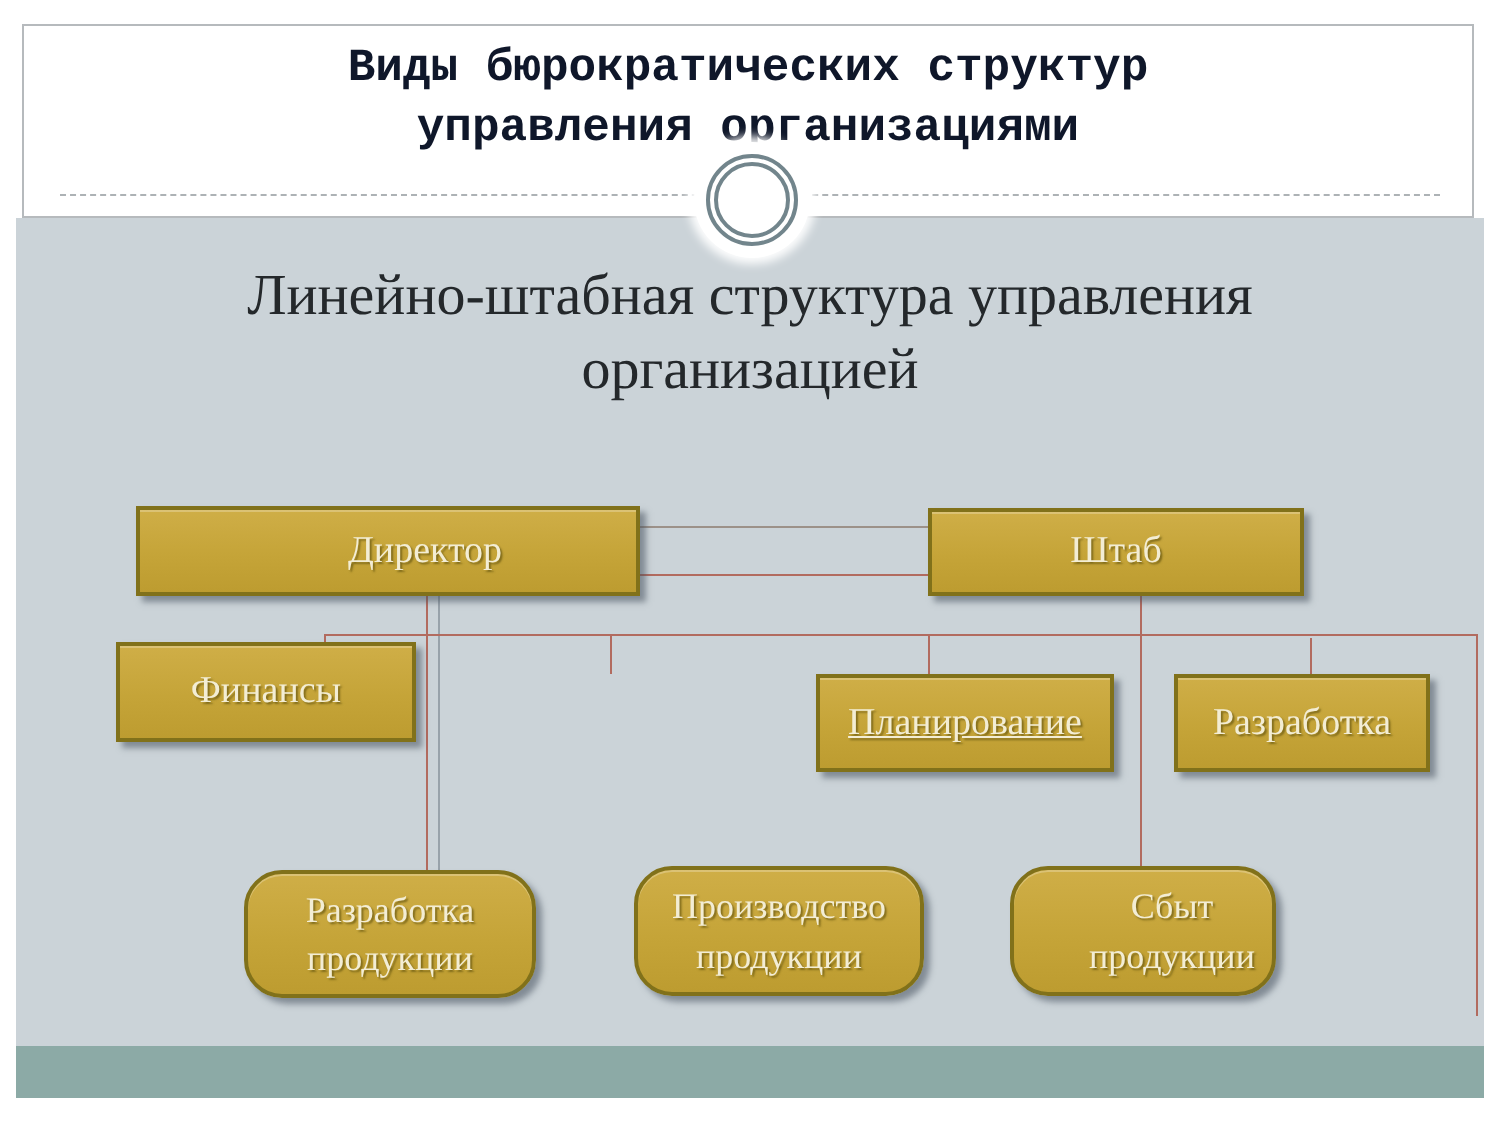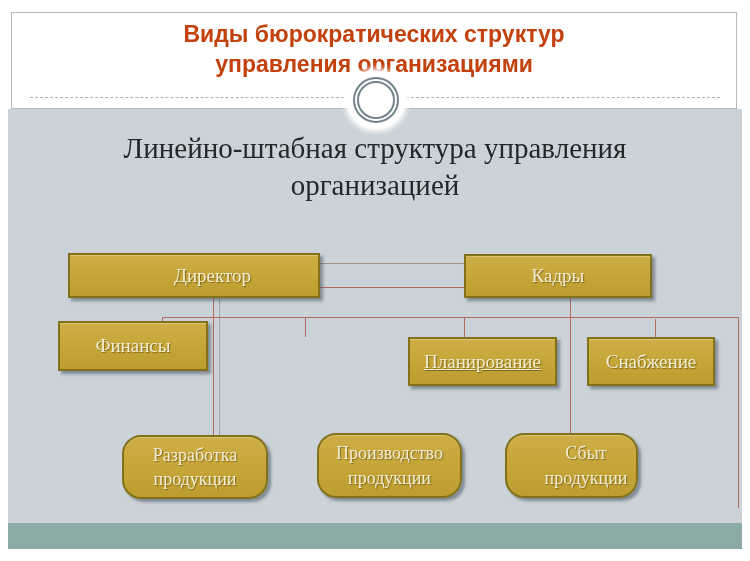--- a/index.html
+++ b/index.html
@@ -3,22 +3,22 @@
 <meta charset="utf-8">
 <style>
   html,body{margin:0;padding:0;background:#ffffff;}
   .page{position:relative;width:750px;height:561px;background:#ffffff;overflow:hidden;
         font-family:"Liberation Serif","DejaVu Serif",serif;}
 
   
   .header-box{position:absolute;left:11px;top:12px;width:726px;height:97px;
               background:#ffffff;border:1px solid #b6babd;box-sizing:border-box;}
   .slide-title{position:absolute;left:11px;top:19px;width:726px;margin:0;
-               text-align:center;font-family:Liberation Sans, sans-serif;
-               font-weight:bold;font-size:23px;line-height:30px;color:#c2410c;
+               text-align:center;font-family:Liberation Mono, monospace;
+               font-weight:bold;font-size:23px;line-height:30px;color:#0f172a;
                white-space:pre-line;letter-spacing:0px;}
   .dashed-line{position:absolute;left:30px;top:97px;width:690px;height:0;
                border-top:1px dashed #adb2b5;}
   .ornament-circle{position:absolute;left:353px;top:77px;width:46px;height:46px;
                border-radius:50%;background:#ffffff;border:2px solid #72858c;
                box-sizing:border-box;z-index:6;
                box-shadow:0 0 0 6px #ffffff,0 0 5px 9px rgba(255,255,255,0.95);}
   .ornament-circle::after{content:"";position:absolute;inset:2px;border:2px solid #72858c;
                border-radius:50%;}
 
@@ -67,23 +67,23 @@
   <div class="line gray" style="left:219px;top:298px;width:1px;height:137px;"></div>
   <div class="line" style="left:570px;top:298px;width:1px;height:135px;"></div>
   <div class="line" style="left:162px;top:317px;width:577px;height:1px;"></div>
   <div class="line" style="left:162px;top:317px;width:1px;height:20px;"></div>
   <div class="line" style="left:305px;top:317px;width:1px;height:20px;"></div>
   <div class="line" style="left:464px;top:317px;width:1px;height:20px;"></div>
   <div class="line" style="left:655px;top:319px;width:1px;height:18px;"></div>
   <div class="line" style="left:738px;top:317px;width:1px;height:191px;"></div>
 
   <div class="node" style="left:68px;top:253px;width:252px;height:45px;padding-left:40px;">Директор</div>
-  <div class="node" style="left:464px;top:254px;width:188px;height:44px;">Кадры</div>
+  <div class="node" style="left:464px;top:254px;width:188px;height:44px;">Штаб</div>
 
   <div class="node" style="left:58px;top:321px;width:150px;height:50px;text-align:center;">Финансы</div>
   <div class="node" style="left:408px;top:337px;width:149px;height:49px;text-decoration:underline;">Планирование</div>
-  <div class="node" style="left:587px;top:337px;width:128px;height:49px;">Снабжение</div>
+  <div class="node" style="left:587px;top:337px;width:128px;height:49px;">Разработка</div>
 
   <div class="node small" style="left:122px;top:435px;width:146px;height:64px;">Разработка продукции</div>
   <div class="node small" style="left:317px;top:433px;width:145px;height:65px;">Производство продукции</div>
   <div class="node small" style="left:505px;top:433px;width:133px;height:65px;padding-left:32px;">Сбыт продукции</div>
 
 </div>
 
 </body></html>

